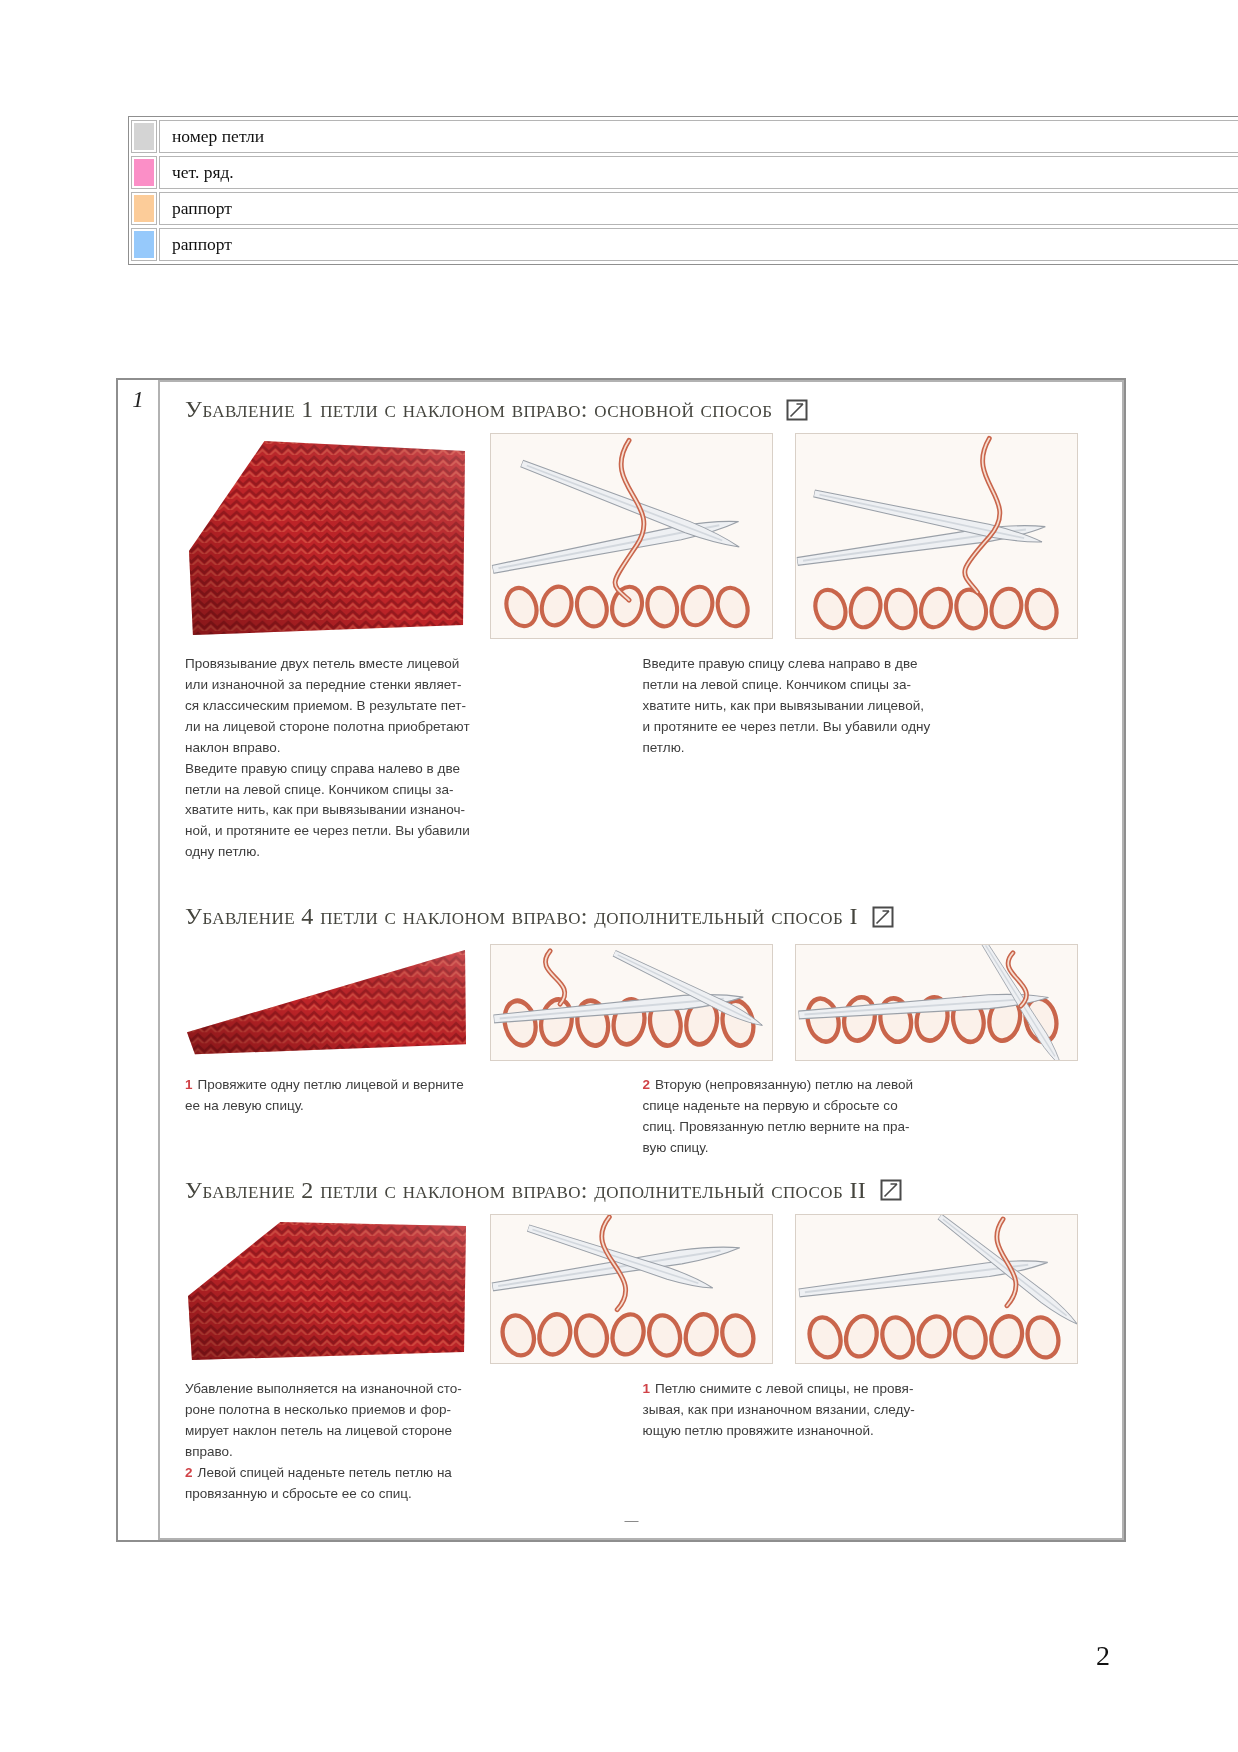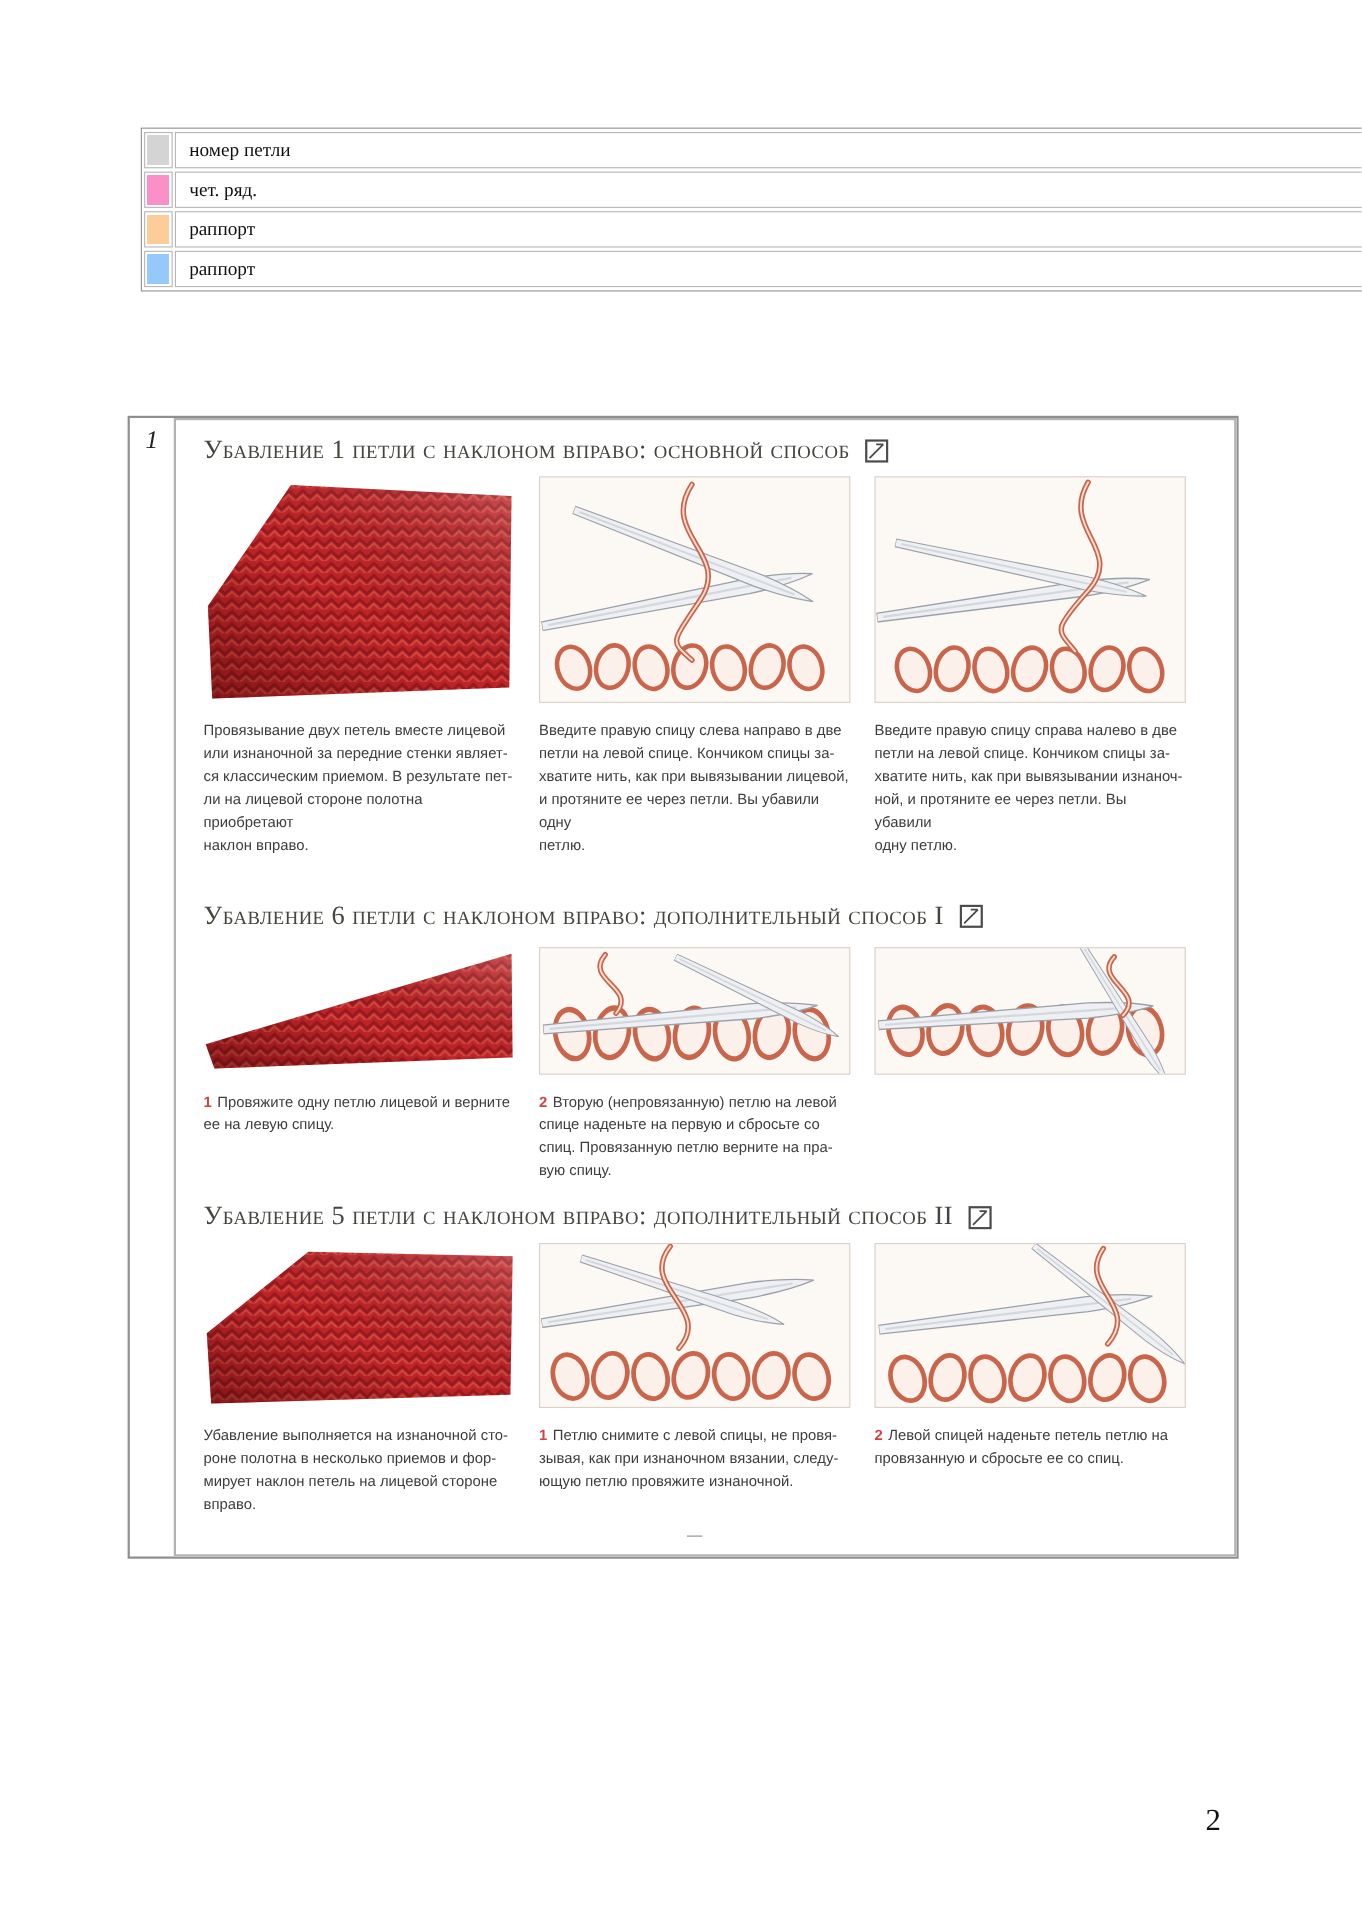--- a/index.html
+++ b/index.html
@@ -38,21 +38,21 @@
     margin:0; font-family:"Liberation Serif", serif; font-weight:normal;
     font-variant:small-caps; font-size:24px; letter-spacing:0.4px; color:#45453e; white-space:nowrap;
   }
   .sym-box { flex:none; line-height:0; }
 
   .img-row { display:grid; grid-template-columns:repeat(3,1fr); column-gap:22px; }
   .img-cell { position:relative; }
   .img-cell svg { display:block; width:100%; height:100%; }
   .illus { background:#fcf8f4; border:1px solid #d9d0c7; }
 
-  .cap-row { display:grid; grid-template-columns:repeat(3,1fr); column-gap:22px; margin-top:15px; }
+  .cap-row { display:grid; grid-template-columns:repeat(2,1fr); column-gap:22px; margin-top:15px; }
   .caption { margin:0; font-size:13.5px; line-height:1.55; color:#3d3d3d; }
   .cap-body { white-space:pre-line; }
   .cap-num { color:#d04247; font-weight:bold; margin-right:5px; }
 
   .row-tall  { height:206px; margin-top:10px; }
   .row-mid   { height:150px; margin-top:10px; }
   .row-short { height:116px; margin-top:14px; }
 
   .mt-s2 { margin-top:40px; }
   .mt-s3 { margin-top:18px; }
@@ -192,21 +192,21 @@
           <p class="caption"><span class="cap-body">Введите правую спицу справа налево в две
 петли на левой спице. Кончиком спицы за-
 хватите нить, как при вывязывании изнаноч-
 ной, и протяните ее через петли. Вы убавили
 одну петлю.</span></p>
         </div>
       </div>
 
       <div class="mt-s2">
         <div class="sec-title-row">
-          <h2 class="sec-title">Убавление 6 петли с наклоном вправо: дополнительный способ I</h2>
+          <h2 class="sec-title">Убавление 4 петли с наклоном вправо: дополнительный способ I</h2>
           <span class="sym-box">
             <svg viewBox="0 0 22 22" width="22" height="22">
                 <rect x="1.5" y="1.5" width="19" height="19" fill="#ffffff" stroke="#4a4a4a" stroke-width="2"></rect>
                 <path d="M4.5,17.5 L17,5 M17,5 L10.5,5" stroke="#4a4a4a" stroke-width="1.6" fill="none"></path>
               </svg>
           </span>
         </div>
         <div class="img-row row-short">
           <div class="img-cell">
             <svg viewBox="0 0 285 116" preserveAspectRatio="none">
@@ -250,21 +250,21 @@
 ее на левую спицу.</span></p>
           <p class="caption"><span class="cap-num">2</span><span class="cap-body">Вторую (непровязанную) петлю на левой
 спице наденьте на первую и сбросьте со
 спиц. Провязанную петлю верните на пра-
 вую спицу.</span></p>
         </div>
       </div>
 
       <div class="mt-s3">
         <div class="sec-title-row">
-          <h2 class="sec-title">Убавление 5 петли с наклоном вправо: дополнительный способ II</h2>
+          <h2 class="sec-title">Убавление 2 петли с наклоном вправо: дополнительный способ II</h2>
           <span class="sym-box">
             <svg viewBox="0 0 22 22" width="22" height="22">
                 <rect x="1.5" y="1.5" width="19" height="19" fill="#ffffff" stroke="#4a4a4a" stroke-width="2"></rect>
                 <path d="M4.5,17.5 L17,5 M17,5 L10.5,5" stroke="#4a4a4a" stroke-width="1.6" fill="none"></path>
               </svg>
           </span>
         </div>
         <div class="img-row row-mid">
           <div class="img-cell">
             <svg viewBox="0 0 285 150" preserveAspectRatio="none">

